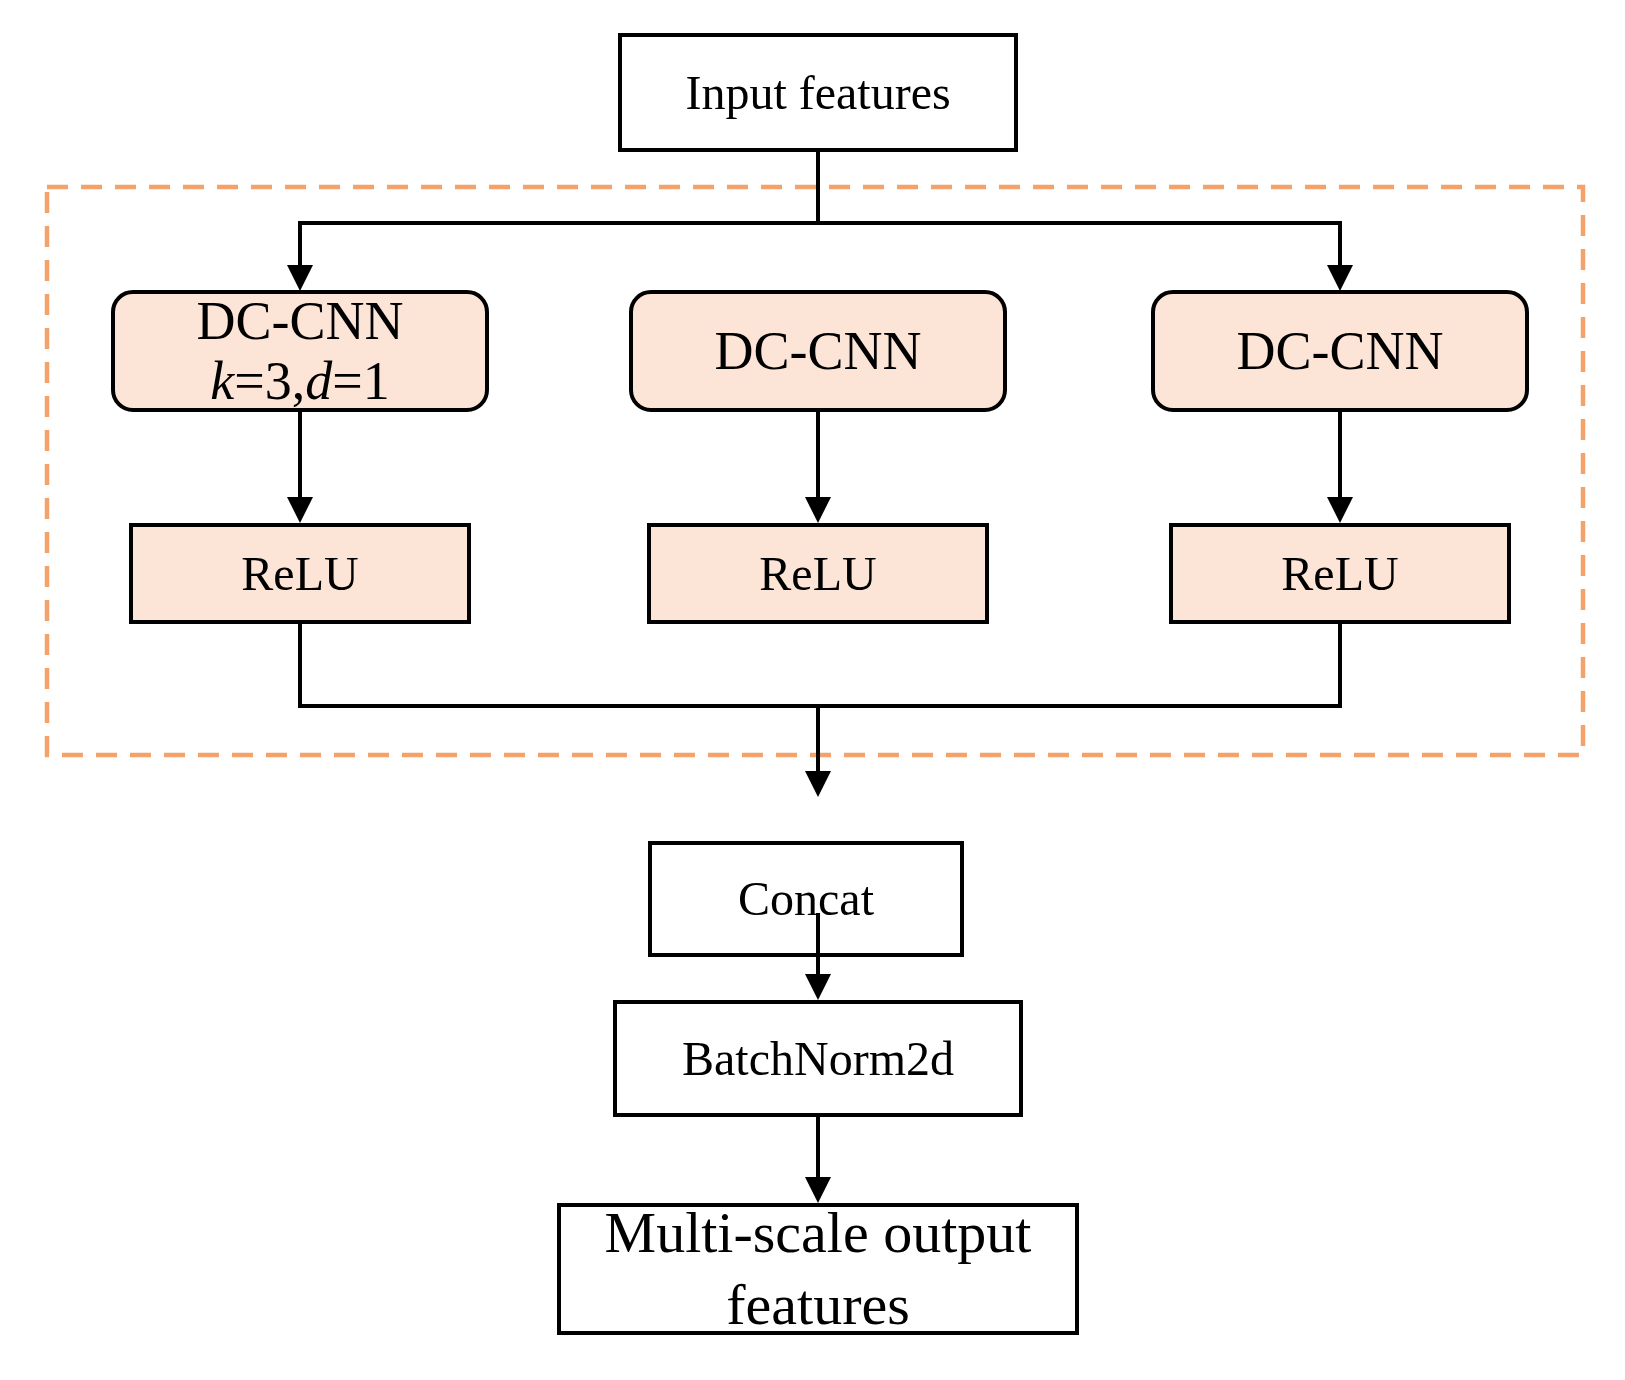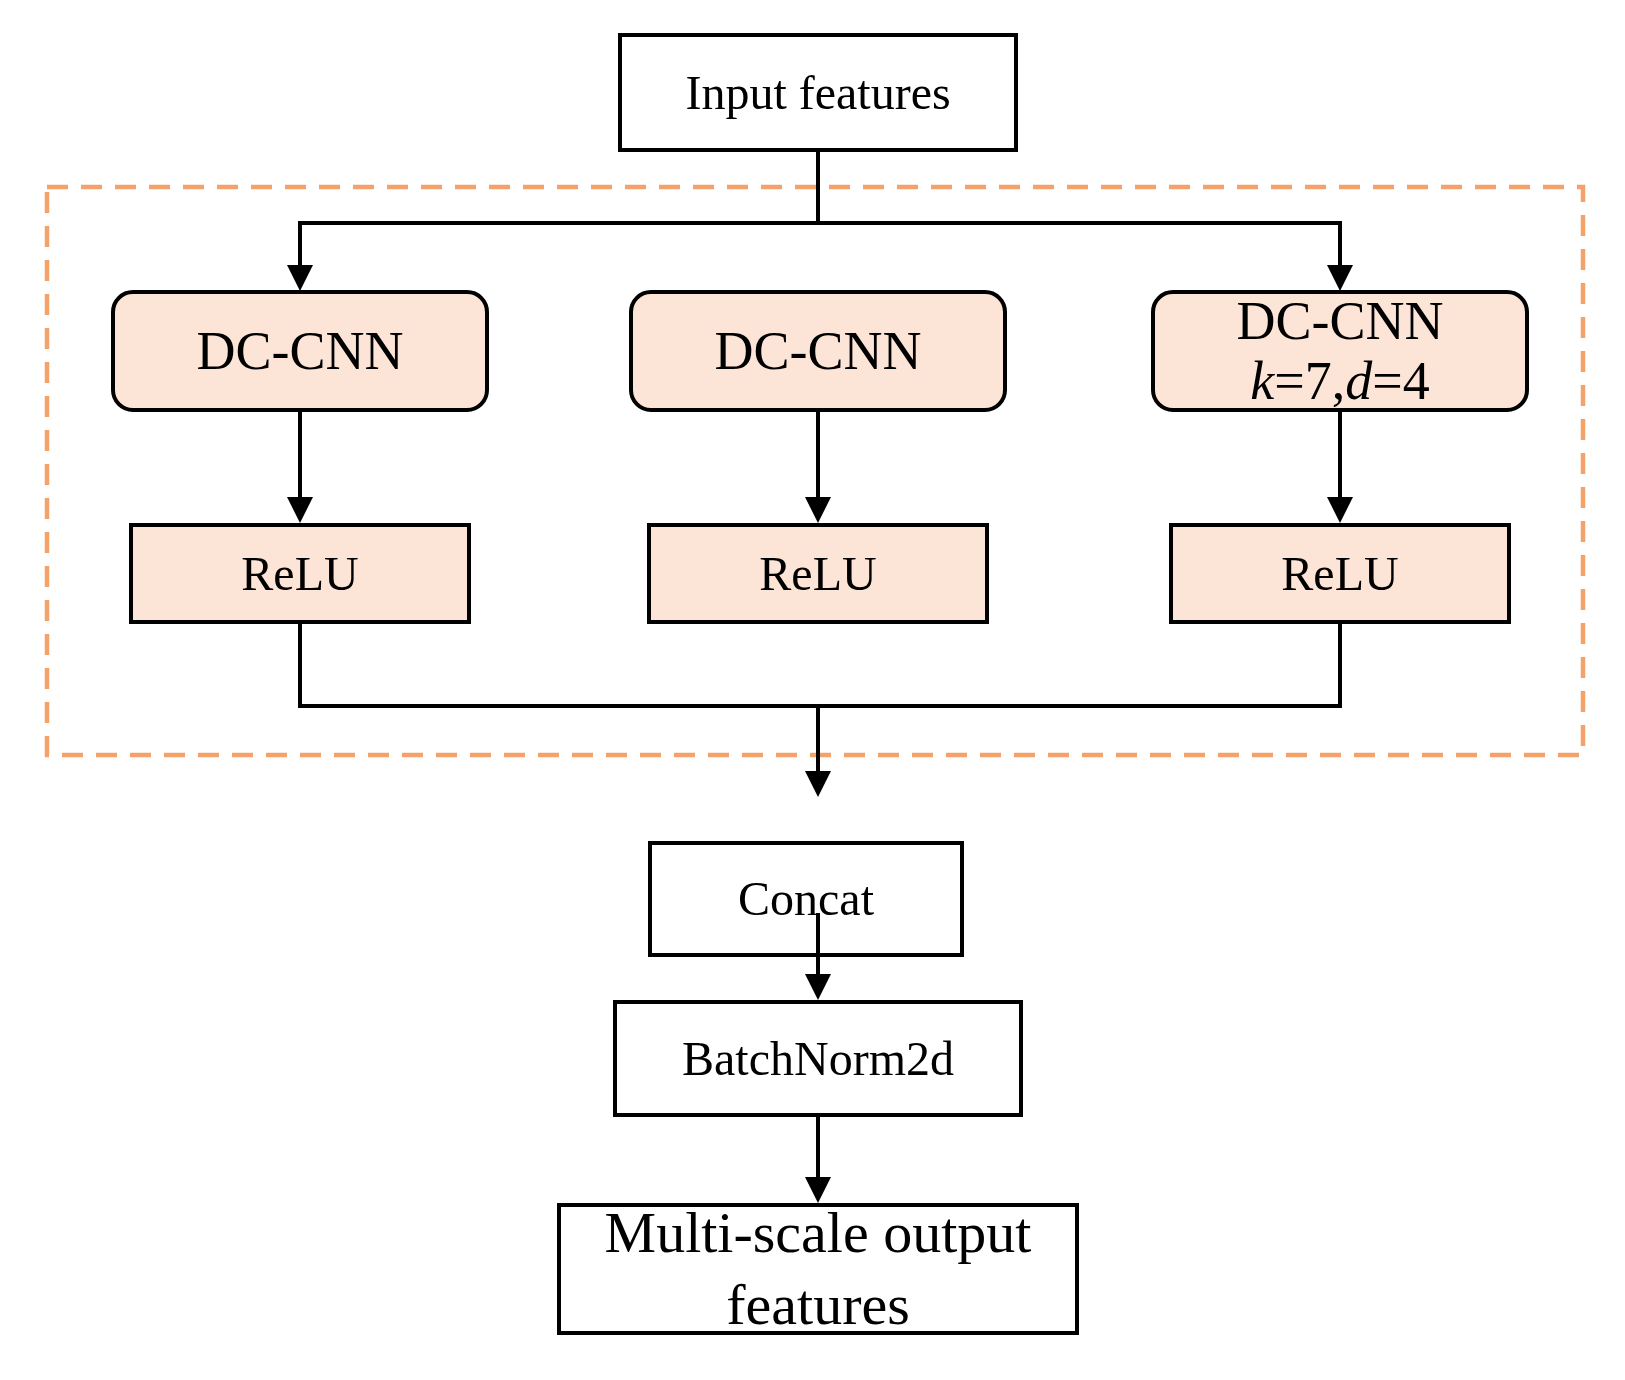--- a/index.html
+++ b/index.html
@@ -63,27 +63,27 @@
   <div class="line" style="left: 298px; top: 221px; width: 1044px; height: 4px; background: rgb(0, 0, 0);"></div>
 
   <div class="line" style="left: 298px; top: 223px; width: 4px; height: 44px; background: rgb(0, 0, 0);"></div>
   <div class="arrowhead" style="left:287px; top:265px;"></div>
 
   <div class="line" style="left: 1338px; top: 223px; width: 4px; height: 44px; background: rgb(0, 0, 0);"></div>
   <div class="arrowhead" style="left:1327px; top:265px;"></div>
 
   <div class="box peach two-line" style="left: 111px; top: 290px; width: 378px; height: 122px; background: rgb(252, 228, 214);">
     <span>DC-CNN</span>
+    <span><i>k</i>=3,<i>d</i>=1</span>
   </div>
   <div class="box peach two-line" style="left: 629px; top: 290px; width: 378px; height: 122px; background: rgb(252, 228, 214);">
     <span>DC-CNN</span>
   </div>
   <div class="box peach two-line" style="left: 1151px; top: 290px; width: 378px; height: 122px; background: rgb(252, 228, 214);">
     <span>DC-CNN</span>
-    <span><i>k</i>=7,<i>d</i>=4</span>
   </div>
 
   <div class="line" style="left: 298px; top: 412px; width: 4px; height: 86px; background: rgb(0, 0, 0);"></div>
   <div class="arrowhead" style="left:287px; top:497px;"></div>
   <div class="line" style="left: 816px; top: 412px; width: 4px; height: 86px; background: rgb(0, 0, 0);"></div>
   <div class="arrowhead" style="left:805px; top:497px;"></div>
   <div class="line" style="left: 1338px; top: 412px; width: 4px; height: 86px; background: rgb(0, 0, 0);"></div>
   <div class="arrowhead" style="left:1327px; top:497px;"></div>
 
   <div class="box peach" style="left: 129px; top: 523px; width: 342px; height: 101px; background: rgb(252, 228, 214);">

